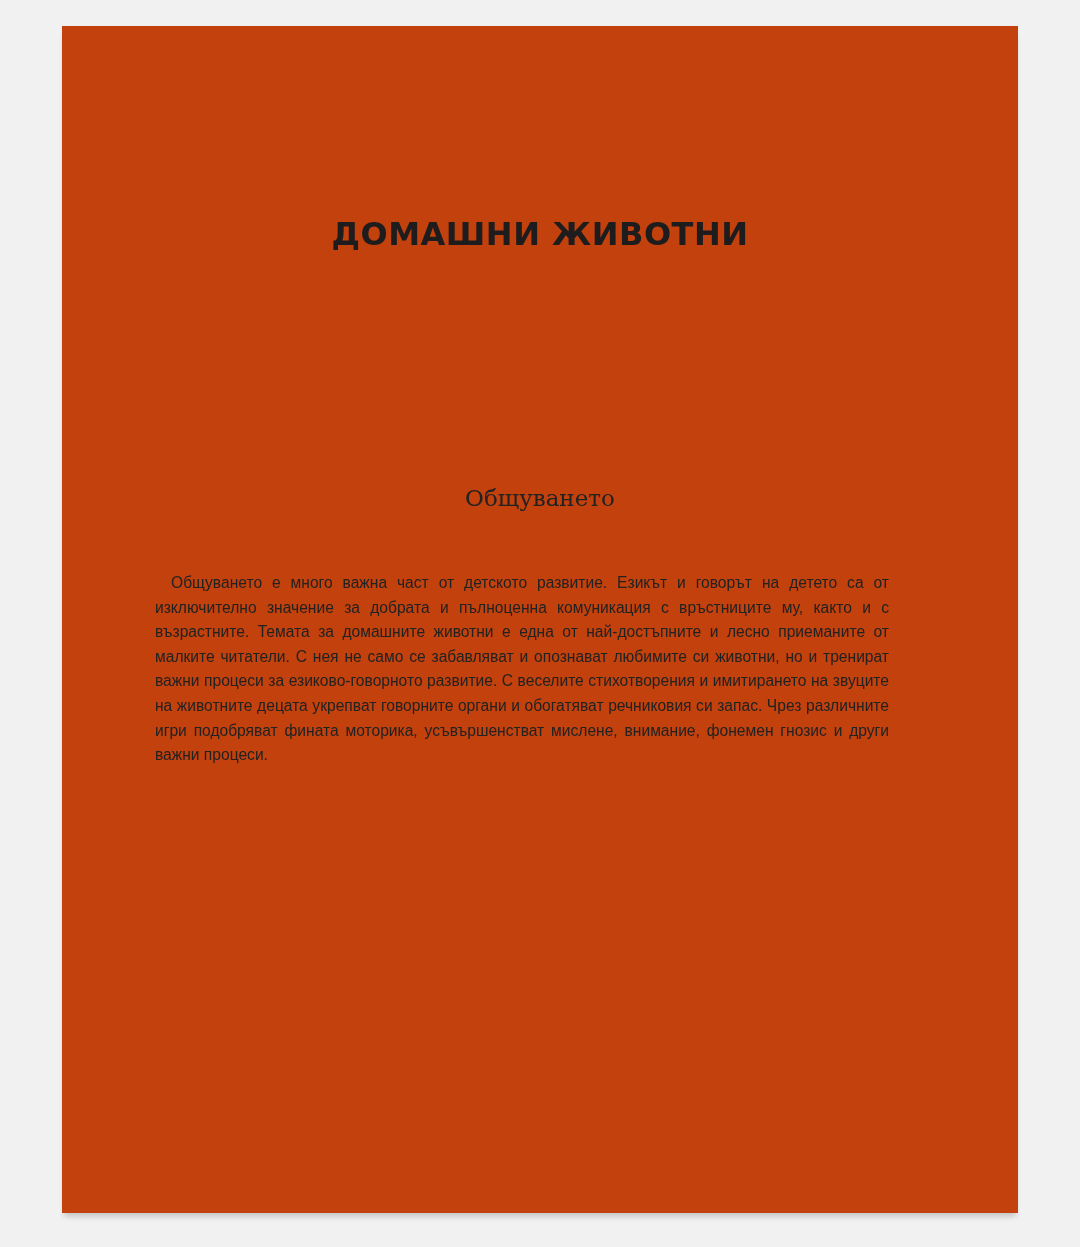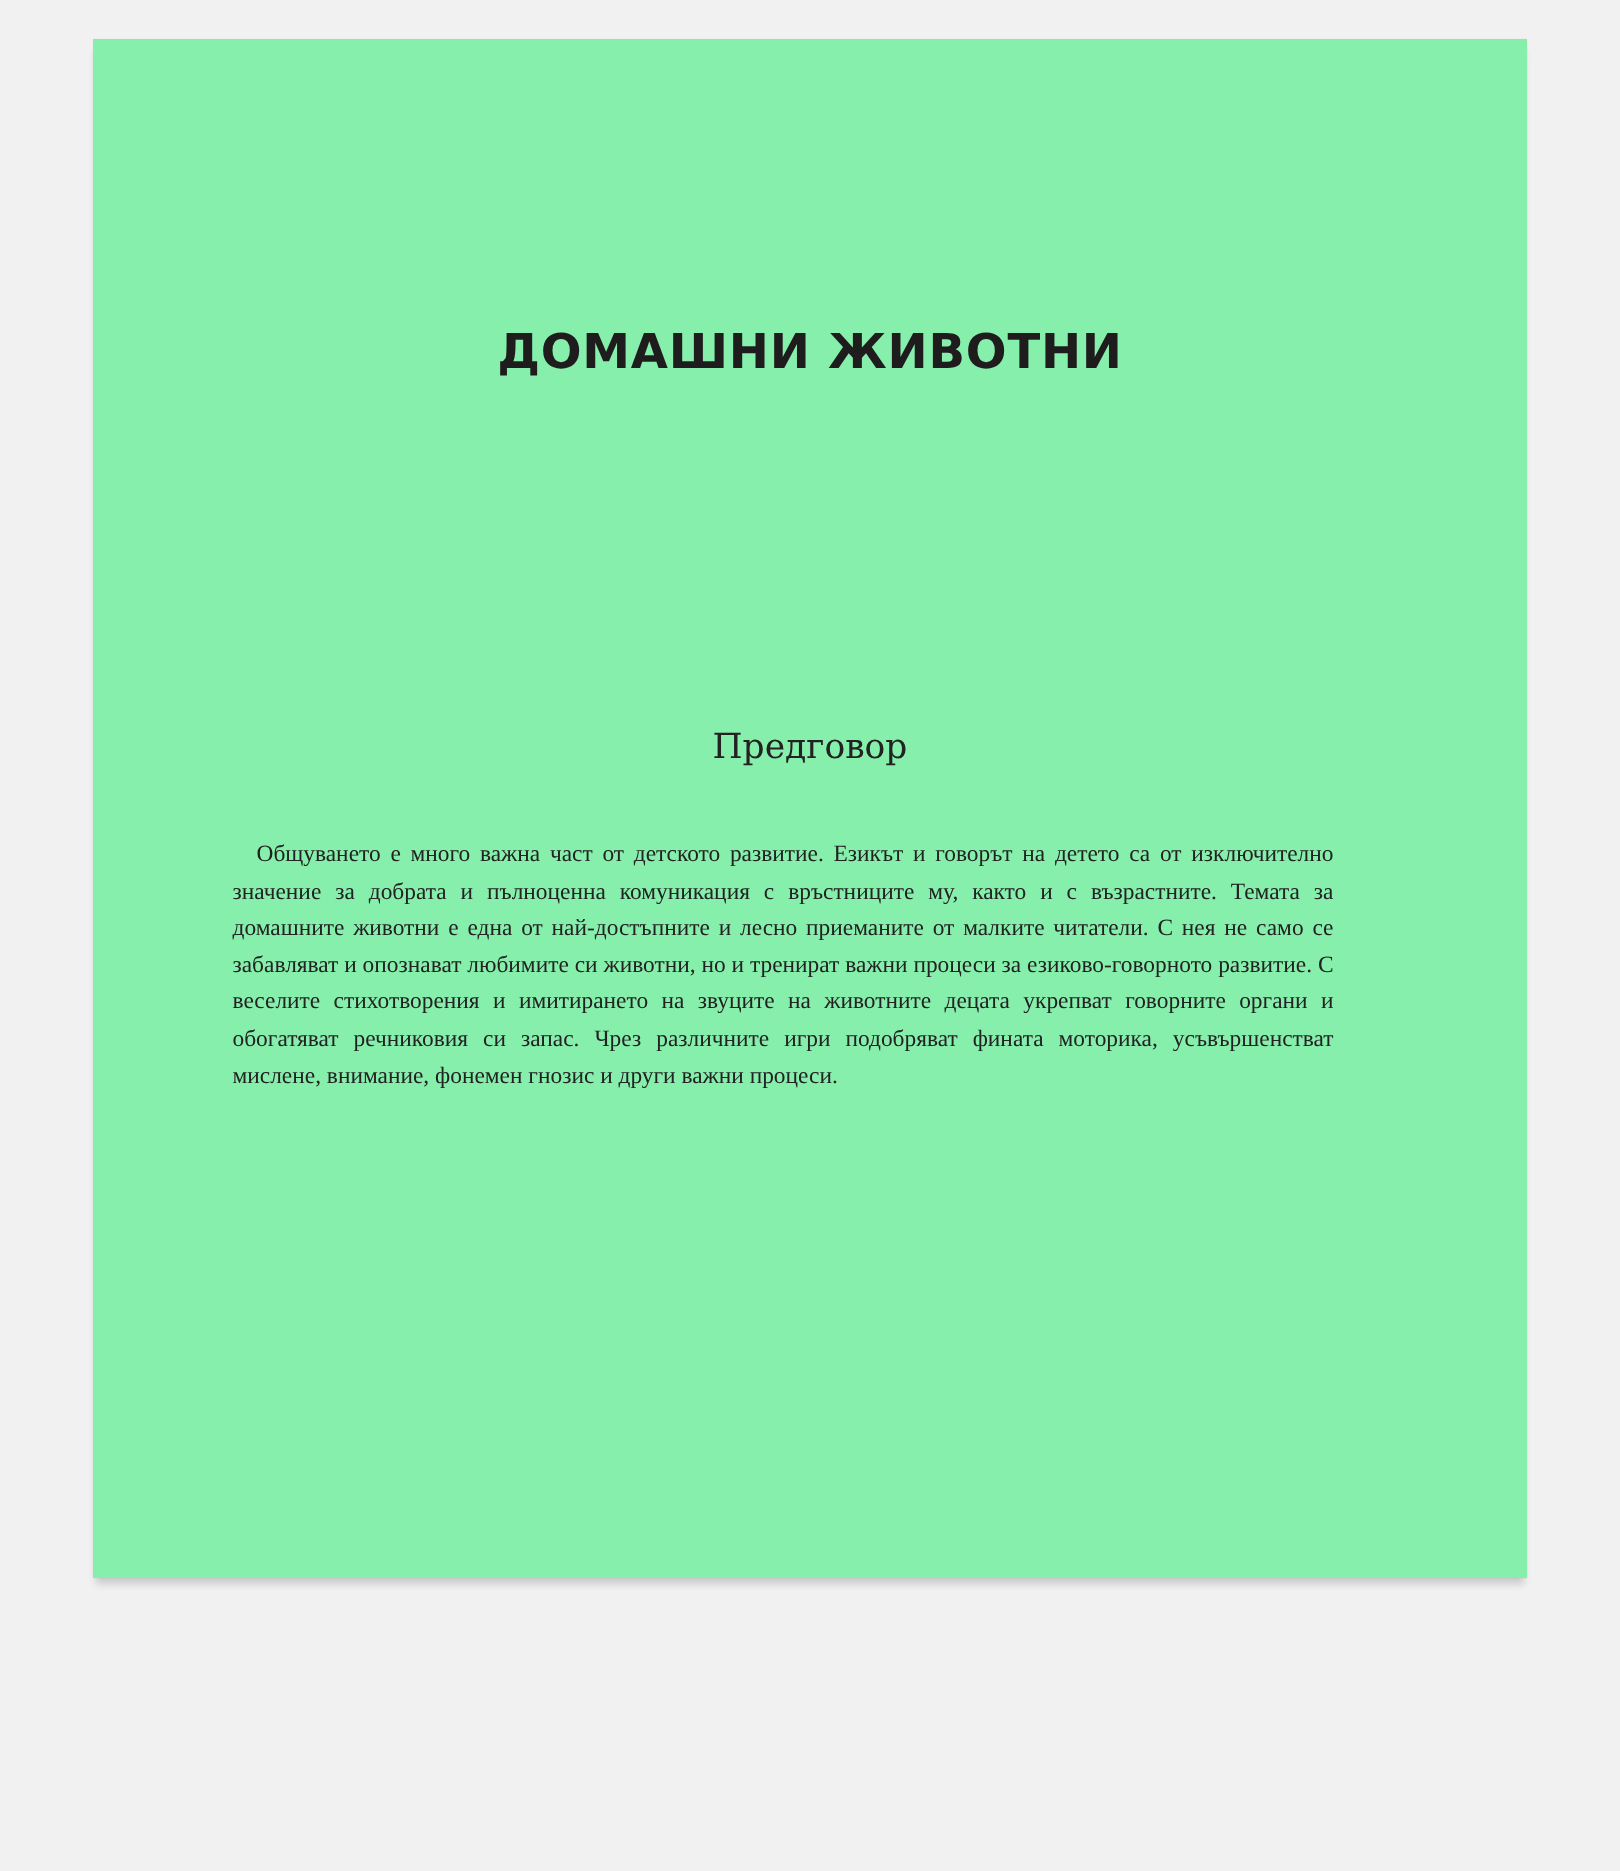--- a/index.html
+++ b/index.html
@@ -11,22 +11,22 @@
       height: 1247px;
       background: #f1f1f1;
       position: relative;
       overflow: hidden;
     }
     .page {
       position: absolute;
       left: 62px;
       top: 26px;
       width: 956px;
-      height: 1026px;
-      background: #86efac;
+      height: 1187px;
+      background: #c2410c;
       box-shadow: 0 6px 5px -2px rgba(0,0,0,0.16), 0 0 1px rgba(0,0,0,0.08);
     }
     .title {
       position: absolute;
       left: 0;
       right: 0;
       top: 188px;
       text-align: center;
       font-family: "DejaVu Sans", sans-serif;
       font-weight: bold;
@@ -57,34 +57,34 @@
       text-align: center;
       font-family: "DejaVu Serif", serif;
       font-size: 23px;
       line-height: 30px;
       color: #222;
     }
     .preface-body {
       position: absolute;
       left: 93px;
       width: 734px;
-      top: 532px;
-      font-family: Liberation Serif, serif;
+      top: 545px;
+      font-family: Liberation Sans, sans-serif;
       font-size: 15.6px;
       line-height: 24.6px;
       color: #222;
       text-align: justify;
       text-indent: 16px;
       margin: 0;
       hyphens: none;
     }
   </style>
 </head>
 <body>
 
 <div class="page">
   <div class="title">ДОМАШНИ ЖИВОТНИ</div>
 
 
-  <div class="preface-heading">Предговор</div>
+  <div class="preface-heading">Общуването</div>
 
   <p class="preface-body">Общуването е много важна част от детското развитие. Езикът и говорът на детето са от изключително значение за добрата и пълноценна комуникация с връстниците му, както и с възрастните. Темата за домашните животни е една от най-достъпните и лесно приеманите от малките читатели. С нея не само се забавляват и опознават любимите си животни, но и тренират важни процеси за езиково-говорното развитие. С веселите стихотворения и имитирането на звуците на животните децата укрепват говорните органи и обогатяват речниковия си запас. Чрез различните игри подобряват фината моторика, усъвършенстват мислене, внимание, фонемен гнозис и други важни процеси.</p>
 </div>
 
 </body></html>

